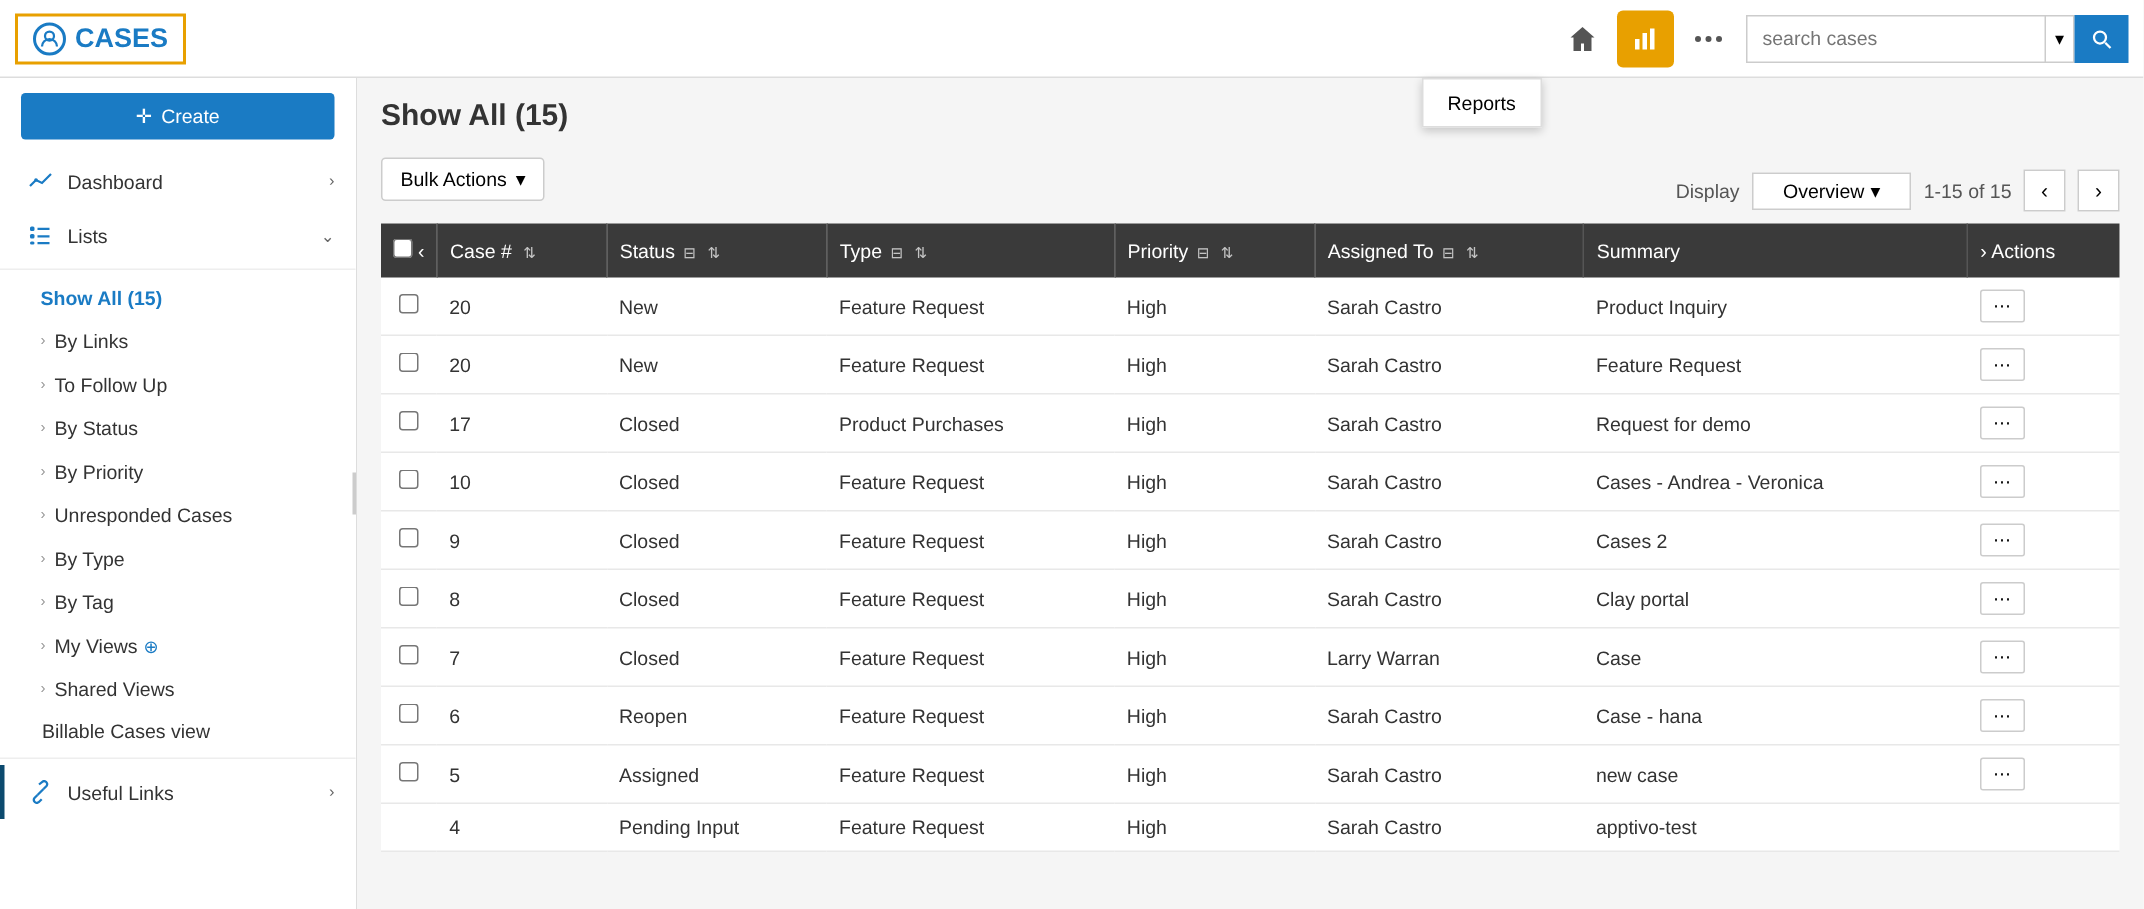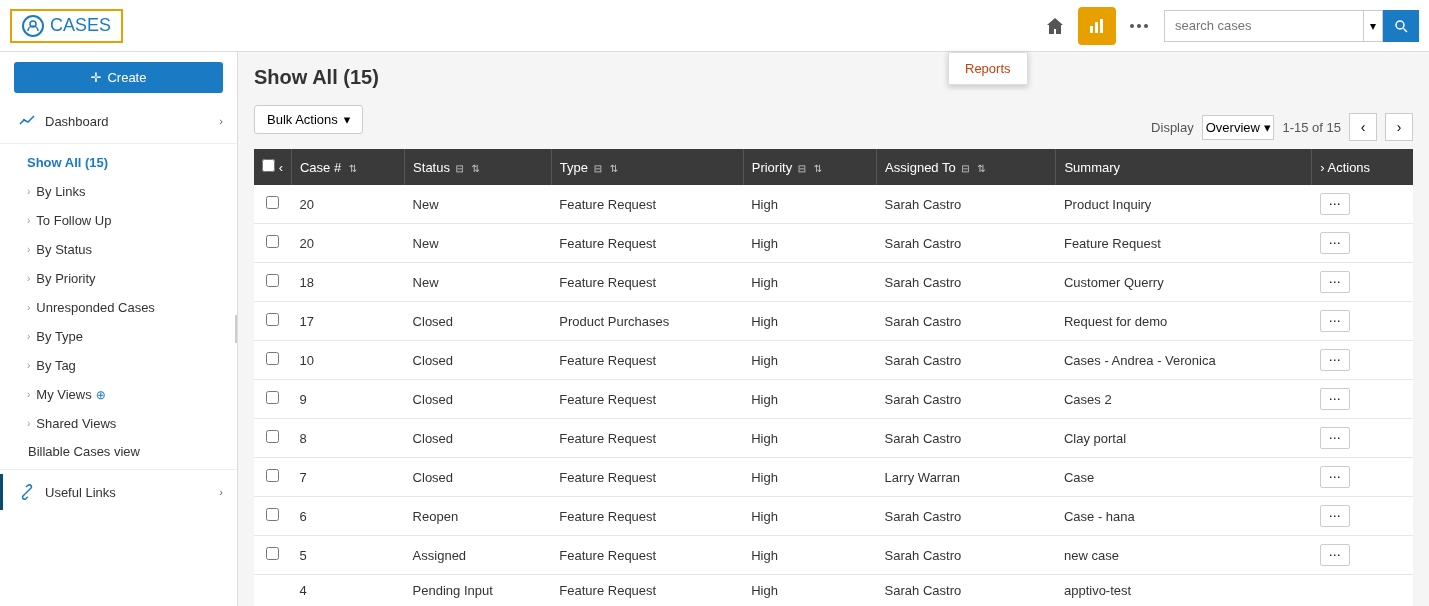--- a/index.html
+++ b/index.html
@@ -14,21 +14,21 @@
       border-bottom: 1px solid #ddd;
       padding: 0 10px;
     }
     .cases-logo {
       display: flex;
       align-items: center;
       border: 2px solid #e8a000;
       padding: 4px 10px;
       margin-right: auto;
       color: #1a7bc4;
-      font-weight: normal;
+      font-weight: bold;
       font-size: 18px;
       gap: 6px;
     }
     .cases-logo .logo-icon {
       width: 22px;
       height: 22px;
       border-radius: 50%;
       border: 2px solid #1a7bc4;
       display: flex;
       align-items: center;
@@ -95,21 +95,21 @@
 
     
     .reports-tooltip {
       position: absolute;
       top: 52px;
       left: 948px;
       background: #fff;
       border: 1px solid #ddd;
       padding: 8px 16px;
       font-size: 13px;
-      color: #c2410c;
+      color: #000000;
       box-shadow: 0 2px 6px rgba(0,0,0,0.2);
       z-index: 100;
     }
 
     
     .main-layout {
       display: flex;
       height: calc(606px - 52px);
     }
 
@@ -243,21 +243,21 @@
     .display-controls {
       display: flex;
       align-items: center;
       gap: 8px;
       font-size: 13px;
       margin-top: 16px;
     }
     .display-label { color: #555; }
     .display-select {
       border: 1px solid #ccc;
-      padding: 4px 3px;
+      padding: 4px 20px;
       background: #fff;
       font-size: 13px;
       cursor: pointer;
       display: flex;
       align-items: center;
       gap: 4px;
     }
     .pagination-info { color: #555; }
     .pagination-btn {
       background: #fff;
@@ -386,20 +386,34 @@
       <span class="nav-icon">
         <svg width="16" height="16" viewBox="0 0 16 16" fill="#1a7bc4">
           <polyline points="1,11 5,7 9,9 15,3" stroke="#1a7bc4" stroke-width="1.5" fill="none"></polyline>
           <circle cx="5" cy="7" r="1.2" fill="#1a7bc4"></circle>
         </svg>
       </span>
       <span>Dashboard</span>
       <span class="chevron">›</span>
     </div>
 
+    <div class="sidebar-nav-item">
+      <span class="nav-icon">
+        <svg width="16" height="16" viewBox="0 0 16 16" fill="none">
+          <rect x="1" y="2" width="3" height="3" fill="#1a7bc4" rx="1"></rect>
+          <rect x="1" y="7" width="3" height="3" fill="#1a7bc4" rx="1"></rect>
+          <rect x="1" y="12" width="3" height="2" fill="#1a7bc4" rx="1"></rect>
+          <line x1="6" y1="3.5" x2="14" y2="3.5" stroke="#1a7bc4" stroke-width="1.5"></line>
+          <line x1="6" y1="8.5" x2="14" y2="8.5" stroke="#1a7bc4" stroke-width="1.5"></line>
+          <line x1="6" y1="13" x2="14" y2="13" stroke="#1a7bc4" stroke-width="1.5"></line>
+        </svg>
+      </span>
+      <span>Lists</span>
+      <span class="chevron">⌄</span>
+    </div>
 
     <div class="sidebar-divider"></div>
 
     <div class="sidebar-section-item active">
       <span>Show All (15)</span>
     </div>
     <div class="sidebar-section-item">
       <span class="arrow">›</span>
       <span>By Links</span>
     </div>
@@ -544,34 +558,20 @@
     <td>Sarah Castro</td>
     <td>Feature Request</td>
     <td>
       <button class="actions-btn">⋯</button>
     </td>
   </tr>
             <tr>
     <td class="checkbox-cell">
       <input type="checkbox" style="">
     </td>
-    <td>18</td>
-    <td>New</td>
-    <td>Feature Request</td>
-    <td>High</td>
-    <td>Sarah Castro</td>
-    <td>Customer Querry</td>
-    <td>
-      <button class="actions-btn">⋯</button>
-    </td>
-  </tr>
-            <tr>
-    <td class="checkbox-cell">
-      <input type="checkbox" style="">
-    </td>
     <td>17</td>
     <td>Closed</td>
     <td>Product Purchases</td>
     <td>High</td>
     <td>Sarah Castro</td>
     <td>Request for demo</td>
     <td>
       <button class="actions-btn">⋯</button>
     </td>
   </tr>

